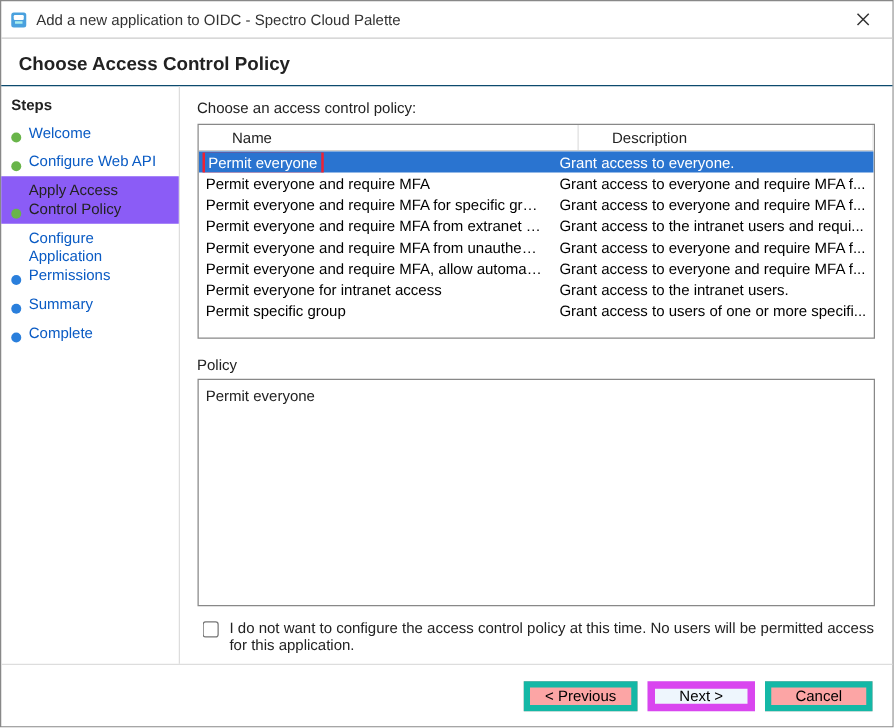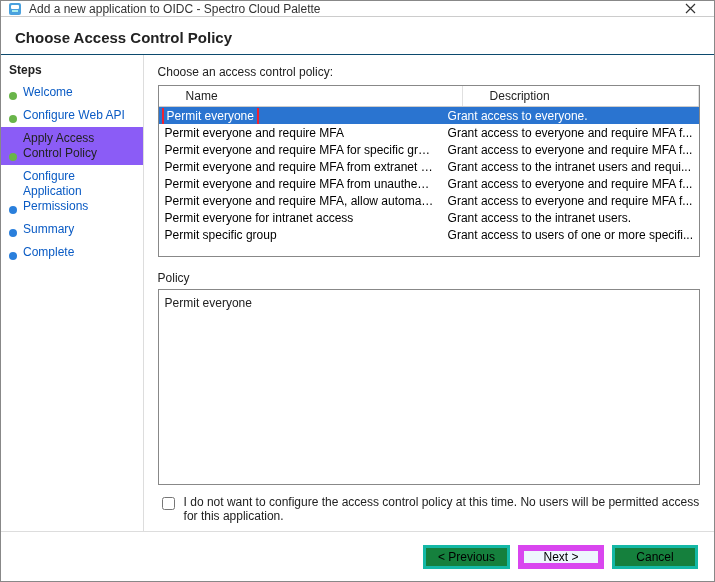--- a/index.html
+++ b/index.html
@@ -1,18 +1,18 @@
 <!DOCTYPE html>
 <html><head>
 <meta charset="utf-8">
 <style>
   * { box-sizing: border-box; font-family: "Segoe UI", Tahoma, sans-serif; }
   html, body { margin:0; padding:0; width:715px; height:582px; background:#fff; }
   .window { width:715px; height:582px; border:1px solid #888; display:flex; flex-direction:column; }
-  .titlebar { display:flex; align-items:center; height:16px; border-bottom:1px solid #ccc; padding:0 6px 0 6px; }
+  .titlebar { display:flex; align-items:center; height:30px; border-bottom:1px solid #ccc; padding:0 6px 0 6px; }
   .titlebar-icon { width:16px; height:16px; margin-right:6px; display:flex; align-items:center; justify-content:center; }
   .titlebar-title { font-size:12px; color:#333; flex:1; }
   .titlebar-close { width:36px; height:24px; display:flex; align-items:center; justify-content:center; font-size:14px; color:#333; cursor:default; }
 
   .heading-row { padding:12px 14px 8px 14px; }
   .heading { font-weight:bold; font-size:15px; color:#222; }
 
   .body { flex:1; display:flex; border-top:1px solid #0c4a6e; min-height:0; }
   .sidebar { width:186px; border-right:1px solid #ddd; padding:6px 0; }
   .sidebar-header { font-weight:bold; font-size:12px; padding:2px 8px 4px 8px; color:#222; }
@@ -39,21 +39,21 @@
   .tr.selected .td-name span.highlight { outline:2px solid #e23; outline-offset:1px; padding:0 2px; background:#2a74d0; }
   .highlight { display:inline-block; }
 
   .policy-label { font-size:12px; color:#222; margin-top:14px; margin-bottom:4px; }
   .policy-box { border:1px solid #888; flex:1; min-height:150px; padding:6px; font-size:12px; color:#222; overflow:auto; }
 
   .opt-out-row { display:flex; align-items:flex-start; gap:6px; margin-top:10px; font-size:12px; color:#222; }
   .opt-out-row input[type=checkbox] { margin-top:2px; }
 
   .footer { height:50px; border-top:1px solid #ddd; display:flex; align-items:center; justify-content:flex-end; gap:8px; padding:0 16px; }
-  .btn { min-width:86px; height:24px; font-size:12px; border:3px solid #14b8a6; background:#15803d; display:flex; align-items:center; justify-content:center; cursor:default; padding:0 12px; }
+  .btn { min-width:86px; height:24px; font-size:12px; border:5px solid #14b8a6; background:#fca5a5; display:flex; align-items:center; justify-content:center; cursor:default; padding:0 12px; }
   .btn.primary { border:6px solid #d946ef; background:#eef6fd; }
 
   svg { display:block; }
 </style>
 </head>
 <body>
 
 <div class="window">
 
   <div class="titlebar">

